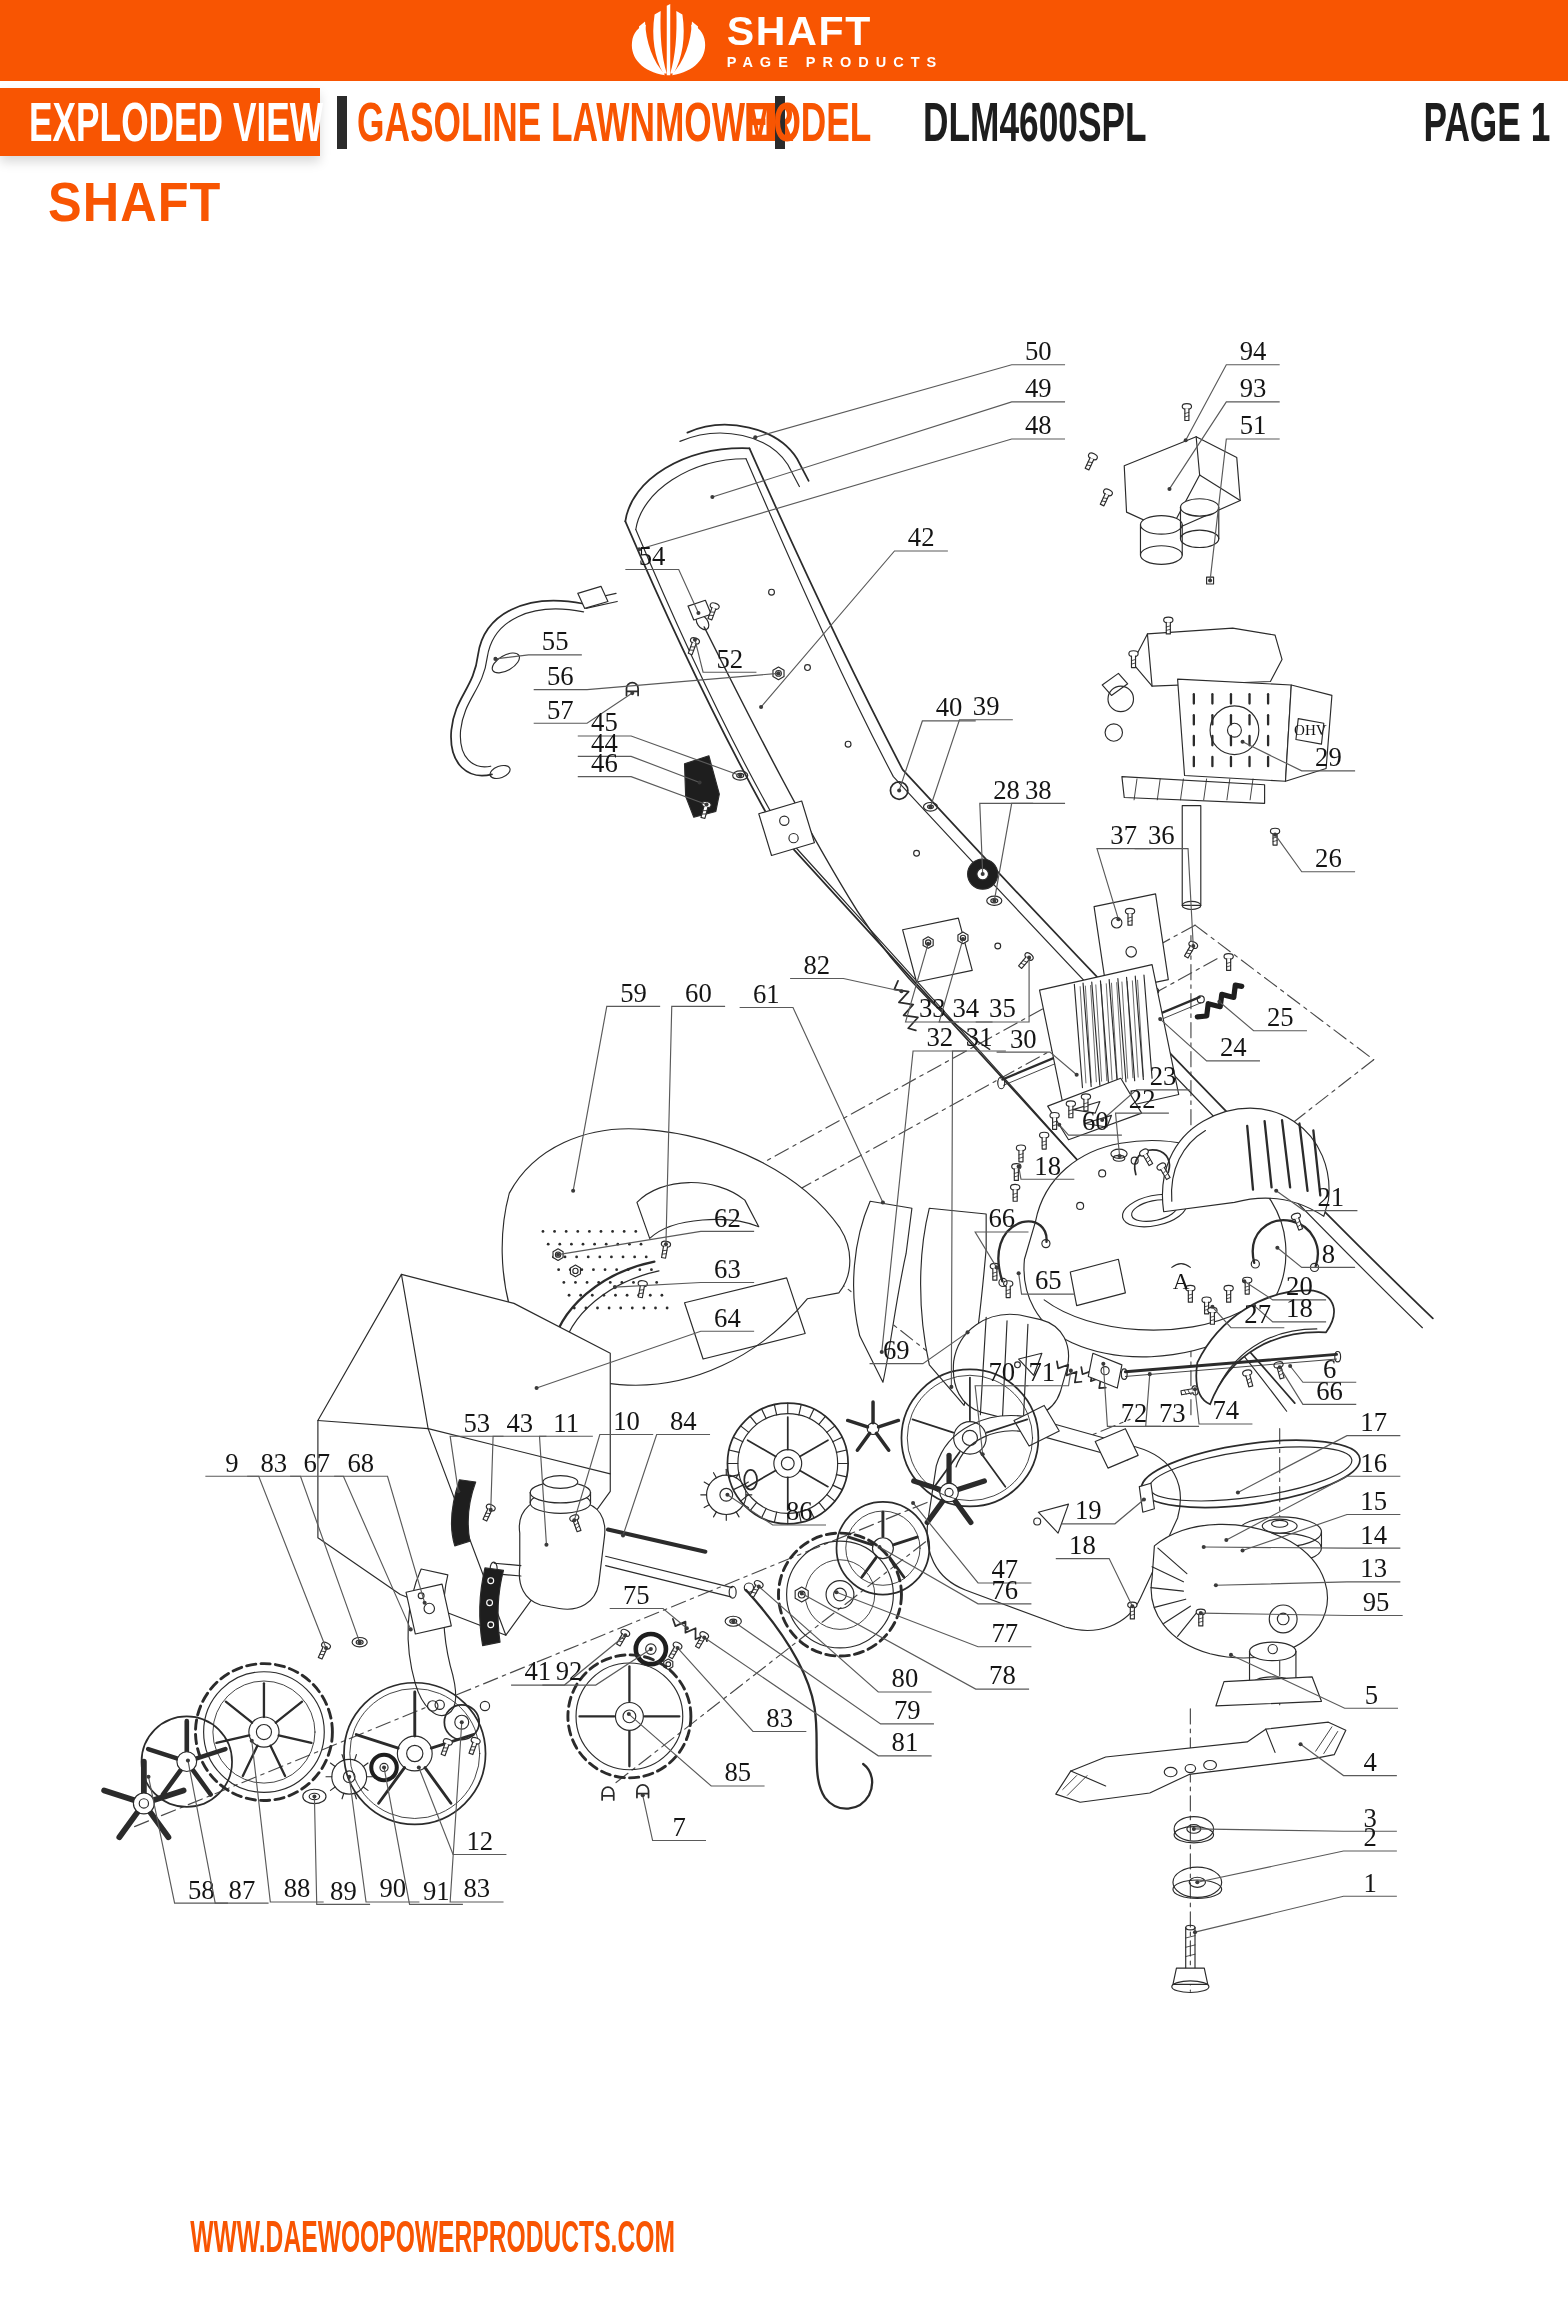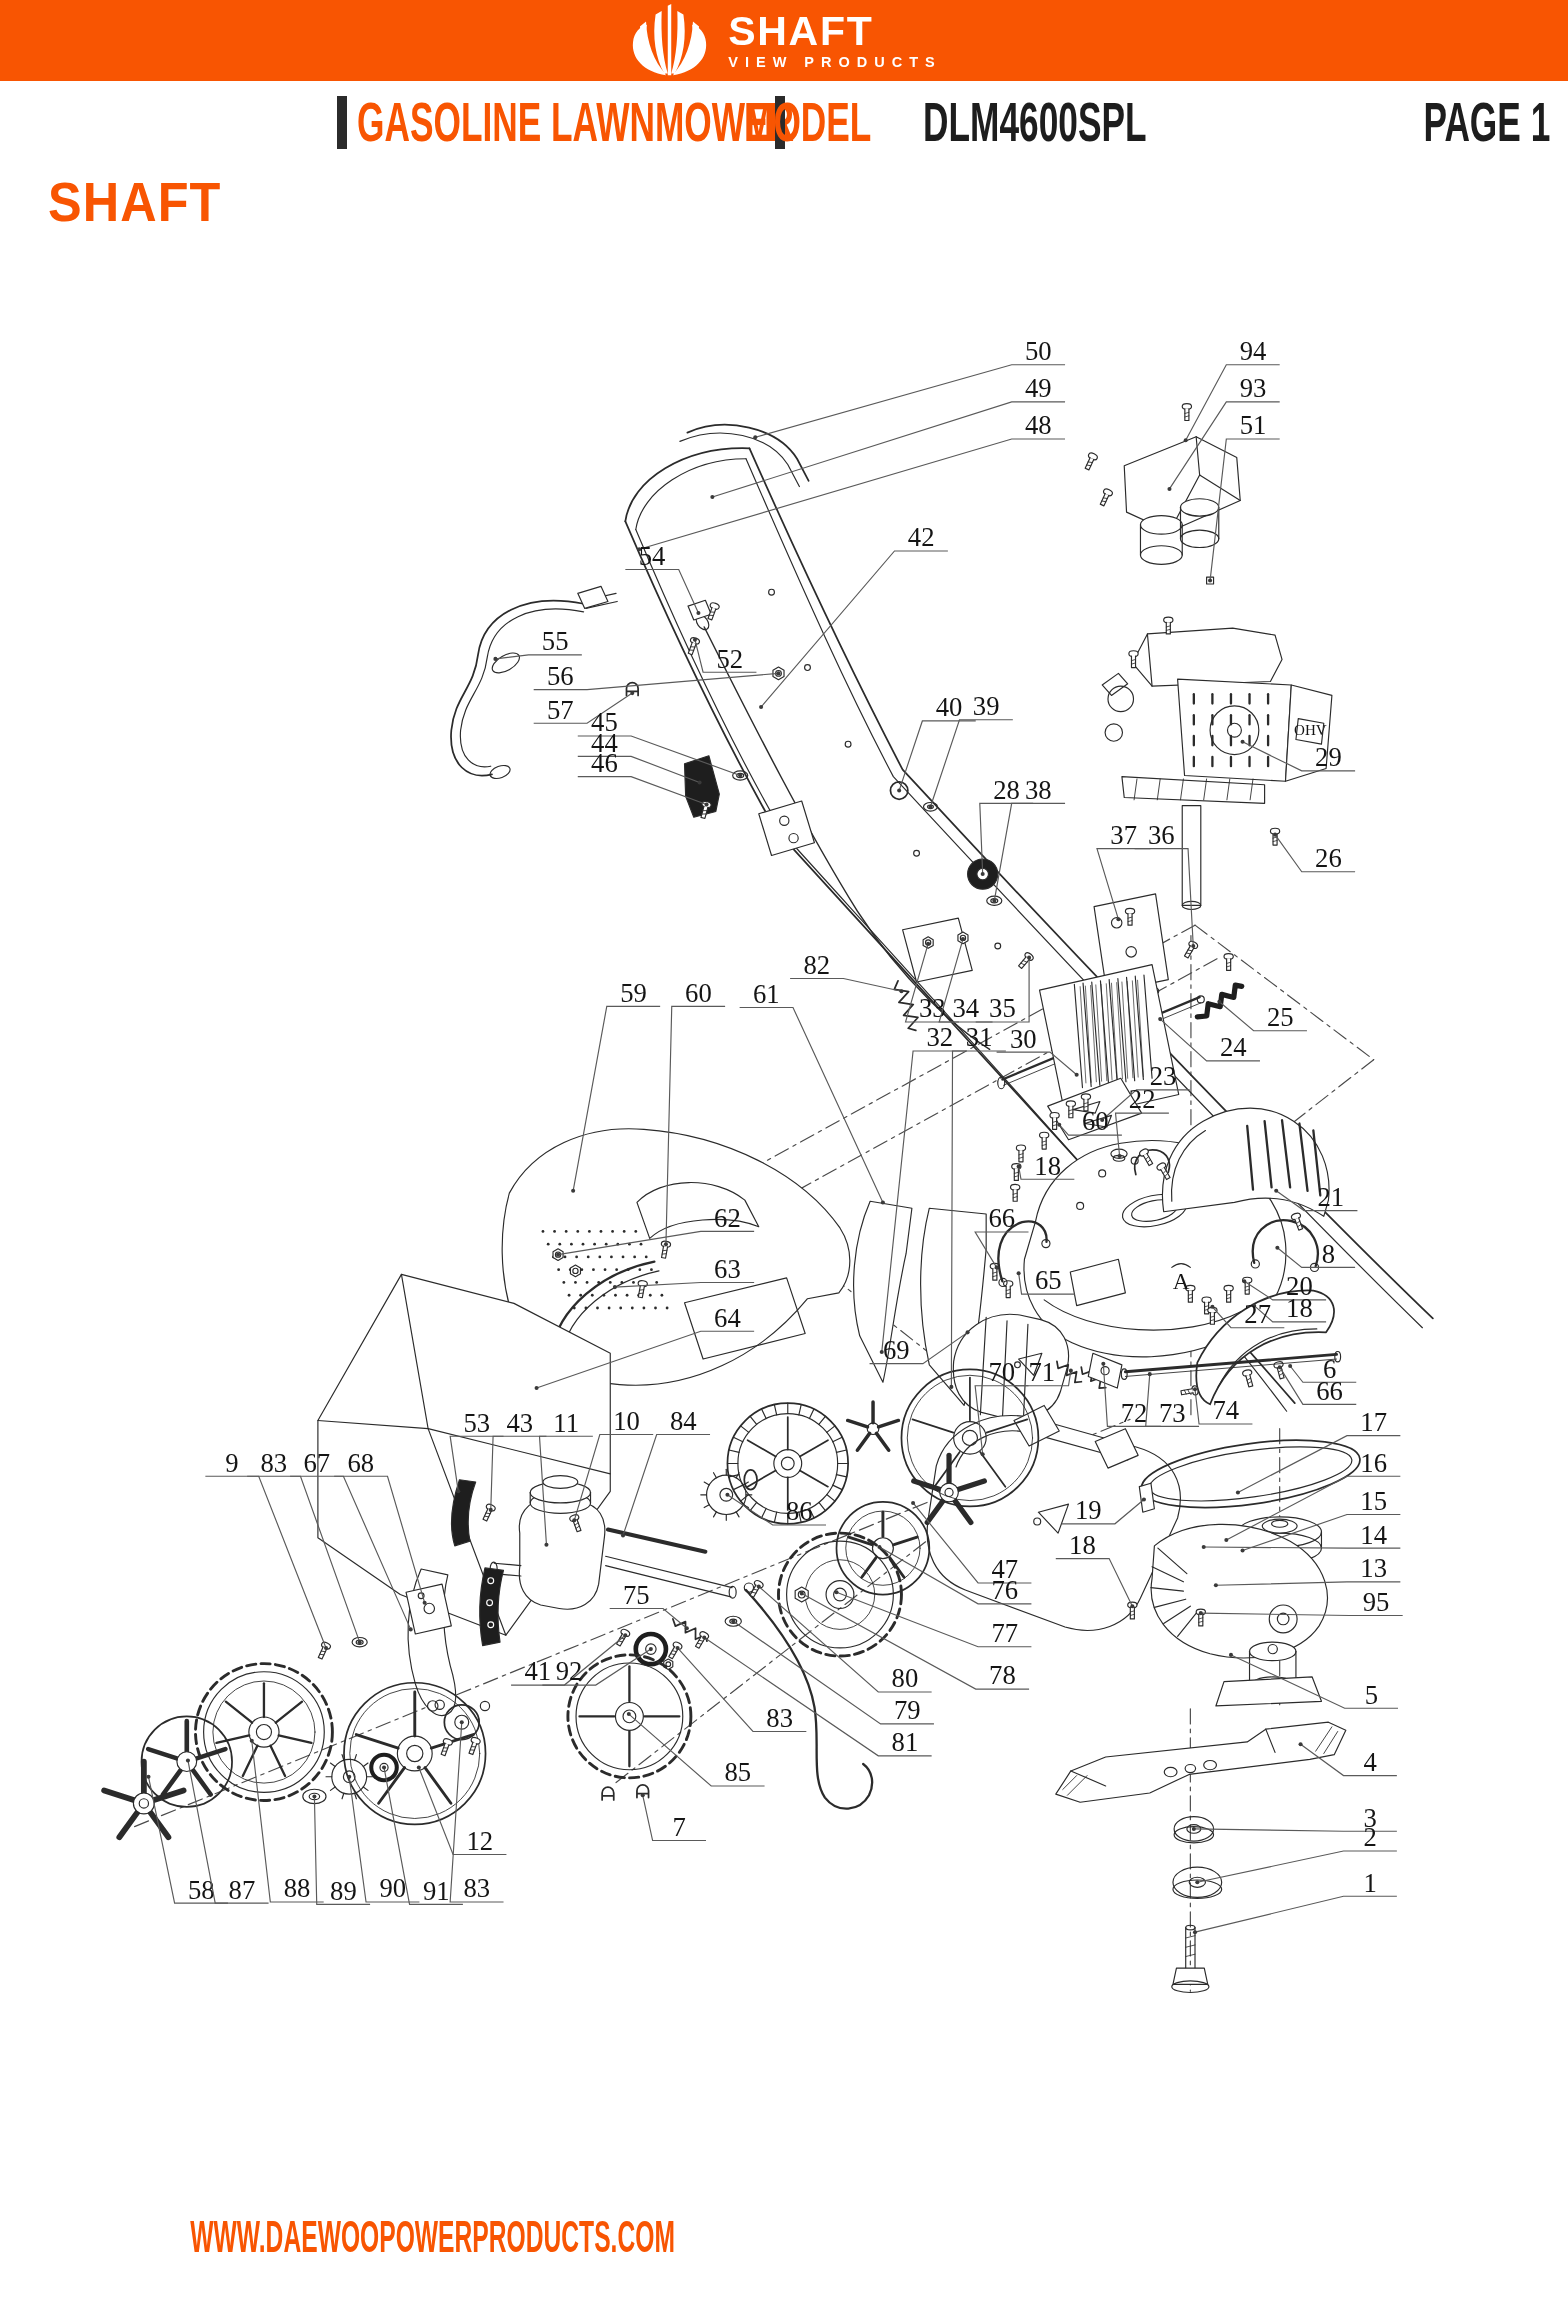--- a/index.html
+++ b/index.html
@@ -42,26 +42,29 @@
           <path d="M54,82 C80,78 94,62 92,44 C91,33 84,26 76,24 C80,42 72,66 54,82 Z"></path>
           <path d="M44,80 C34,62 30,38 34,12 L41,8 C40,36 42,60 48,80 Z"></path>
           <path d="M56,80 C66,62 70,38 66,12 L59,8 C60,36 58,60 52,80 Z"></path>
           <path d="M48,82 L48,2 L52,0 L52,82 Z"></path>
           <path d="M42,80 C28,68 18,48 16,26 L23,20 C24,44 32,66 46,81 Z"></path>
           <path d="M58,80 C72,68 82,48 84,26 L77,20 C76,44 68,66 54,81 Z"></path>
         </g>
       </svg>
       <div class="logotext">
         <div class="brand">SHAFT</div>
-        <div class="tagline">VIEW PRODUCTS</div>
+        <div class="tagline">PAGE PRODUCTS</div>
       </div>
     </div>
   </header>
 
   <div class="titlerow">
+    <div class="viewbox">
+      <span class="cond">EXPLODED VIEW</span>
+    </div>
     <div class="sepbar" style="left:337px"></div>
     <span class="t" style="left:357px"><span class="cond orange">GASOLINE LAWNMOWER</span></span>
     <div class="sepbar" style="left:775px"></div>
     <span class="t" style="left:744px"><span class="cond orange">MODEL</span></span>
     <span class="t" style="left:923px"><span class="cond dark">DLM4600SPL</span></span>
     <span class="t pagenum" style="right:17.4px"><span class="cond dark">PAGE 1</span></span>
   </div>
 
   <div class="sectiontitle">
     <span class="cond2">SHAFT</span>

